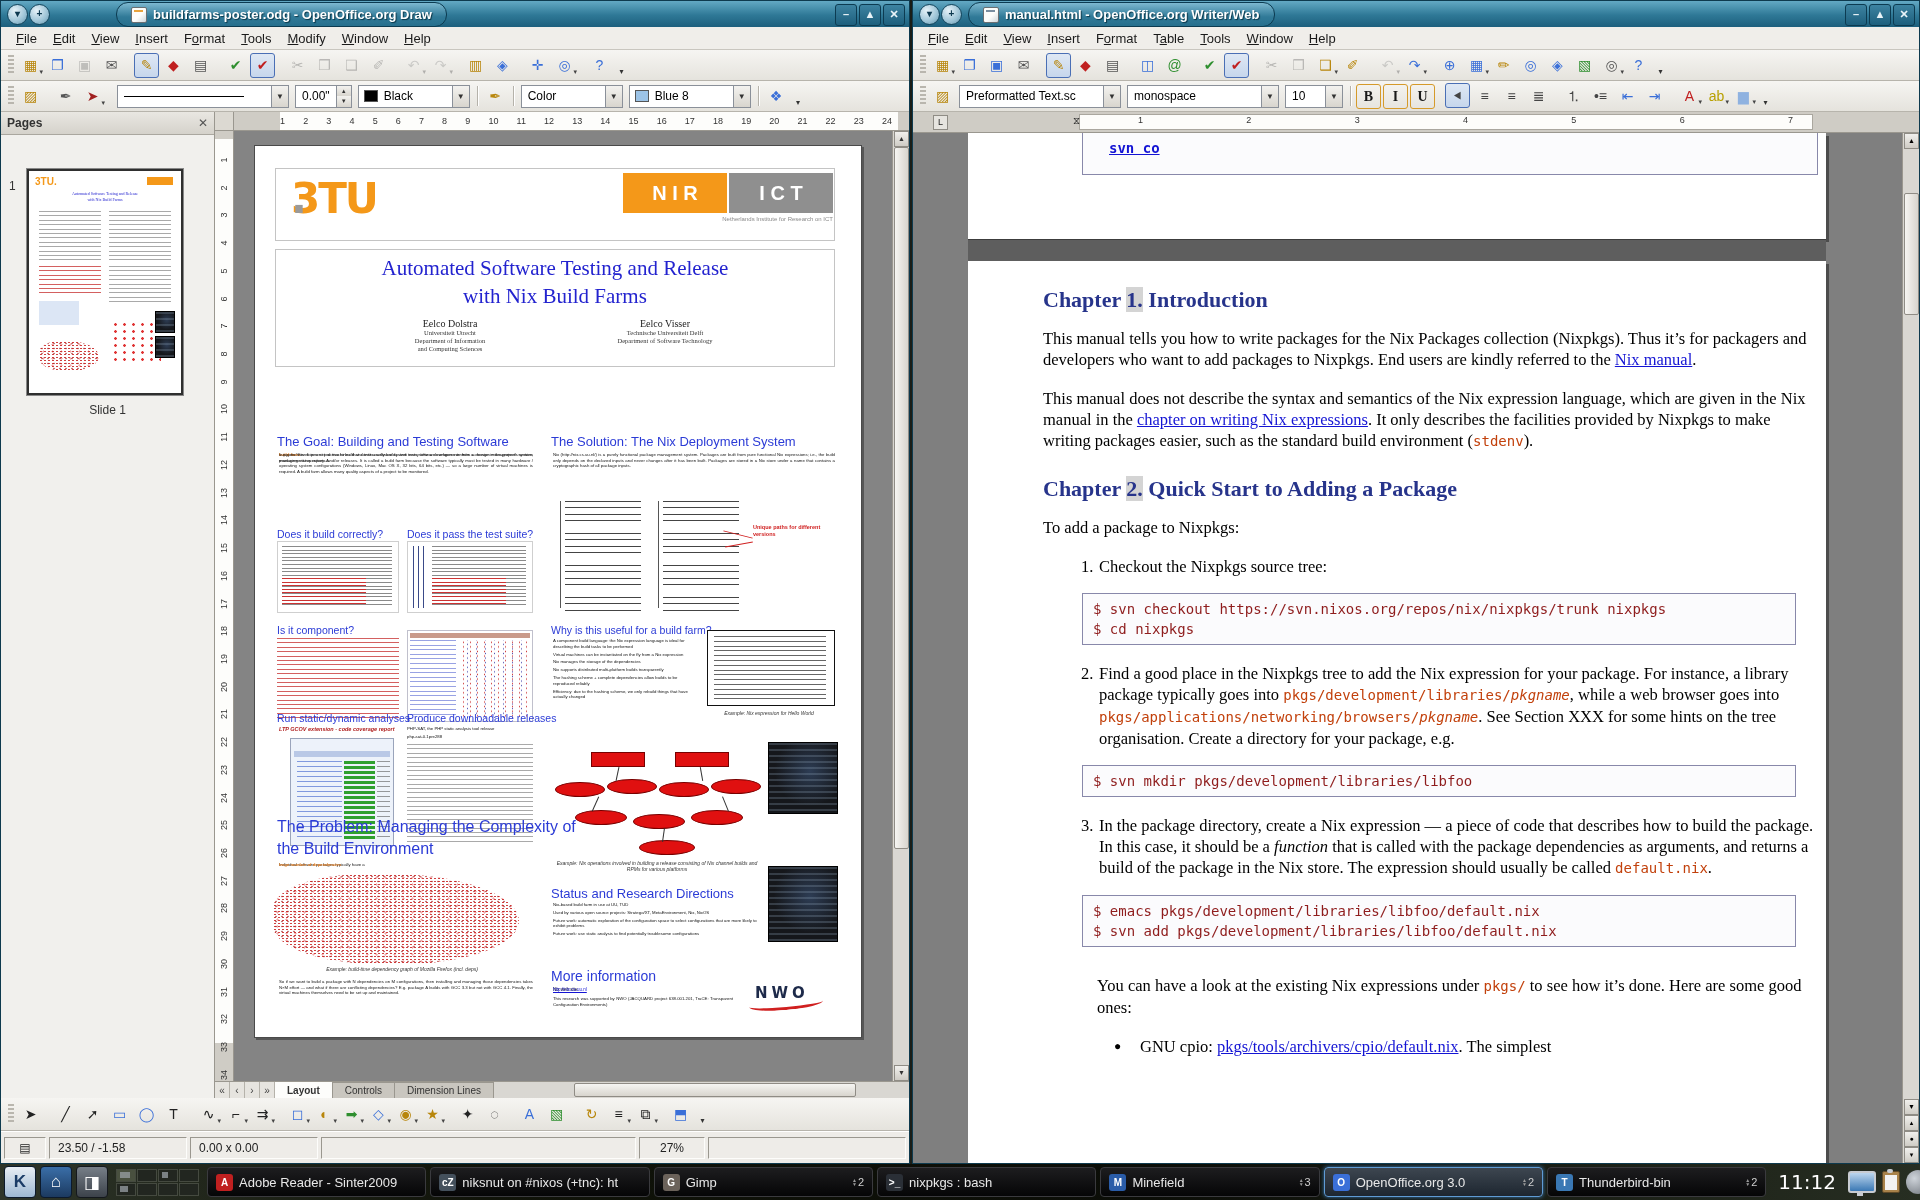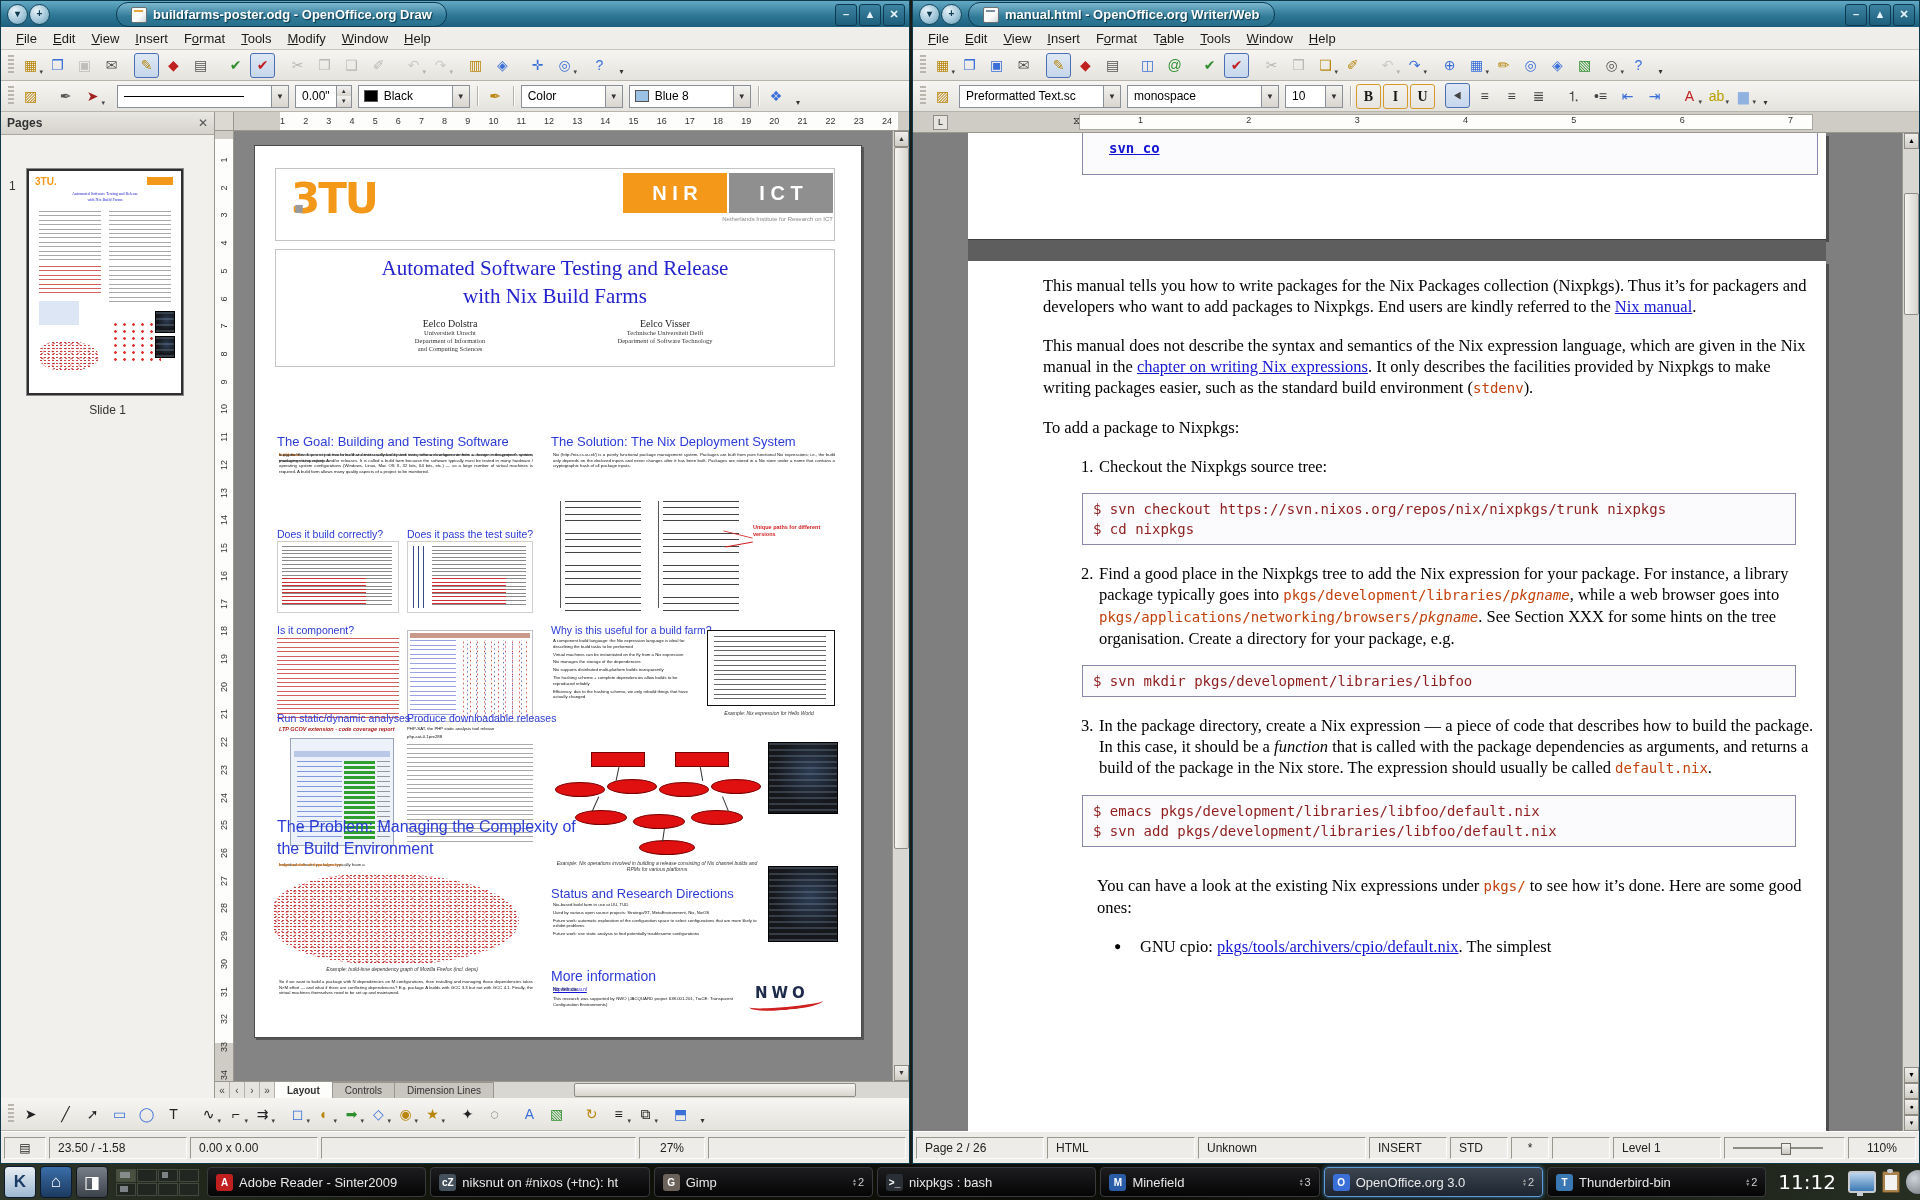--- a/index.html
+++ b/index.html
@@ -824,22 +824,24 @@
     </div>
     <div class="docarea">
       <div class="wpage p1rem">
         <div class="topbox">
           <span class="toplink">svn co</span>
         </div>
       </div>
       <div class="pgap"></div>
       <div class="wpage p2">
         <div class="doccontent">
+          <div class="doch"><span class="sg-p">Chapter </span><span class="sg-fd">1.</span><span class="sg-p"> Introduction</span></div>
           <div class="dp"><span class="sg-p">This manual tells you how to write packages for the Nix Packages collection (Nixpkgs). Thus it’s for packagers and developers who want to add packages to Nixpkgs. End users are kindly referred to the </span><span class="sg-lk">Nix manual</span><span class="sg-p">.</span></div>
           <div class="dp"><span class="sg-p">This manual does not describe the syntax and semantics of the Nix expression language, which are given in the Nix manual in the </span><span class="sg-lk">chapter on writing Nix expressions</span><span class="sg-p">. It only describes the facilities provided by Nixpkgs to make writing packages easier, such as the standard build environment (</span><span class="sg-cd">stdenv</span><span class="sg-p">).</span></div>
+          <div class="doch" style="margin-top:26px"><span class="sg-p">Chapter </span><span class="sg-fd">2.</span><span class="sg-p"> Quick Start to Adding a Package</span></div>
           <div class="dp">To add a package to Nixpkgs:</div>
           <div class="li">
             <span class="no">1.</span>
             <span class="litext"><span class="sg-p">Checkout the Nixpkgs source tree:</span></span>
           </div>
           <div class="codebox">
               <div class="cl">$ svn checkout https://svn.nixos.org/repos/nix/nixpkgs/trunk nixpkgs</div>
               <div class="cl">$ cd nixpkgs</div>
             </div>
           <div class="li">
@@ -866,36 +868,20 @@
       </div>
       <div class="wvscroll">
         <span class="sa" style="top:0;position:absolute;left:1px;width:13px;height:14px;background:linear-gradient(180deg,#f1f0ed,#cfccc5);border:1px solid #8f8c85;font-size:7px;text-align:center;line-height:13px">▲</span>
         <div class="vthumb" style="top:60px;height:120px"></div>
         <span class="sa" style="bottom:48px;position:absolute;left:1px;width:13px;height:14px;background:linear-gradient(180deg,#f1f0ed,#cfccc5);border:1px solid #8f8c85;font-size:7px;text-align:center;line-height:13px">▼</span>
         <span class="sa" style="bottom:32px;position:absolute;left:1px;width:13px;height:14px;background:linear-gradient(180deg,#f1f0ed,#cfccc5);border:1px solid #8f8c85;font-size:7px;text-align:center;line-height:13px">▴</span>
         <span class="sa" style="bottom:16px;position:absolute;left:1px;width:13px;height:14px;background:linear-gradient(180deg,#f1f0ed,#cfccc5);border:1px solid #8f8c85;font-size:7px;text-align:center;line-height:13px">●</span>
         <span class="sa" style="bottom:0;position:absolute;left:1px;width:13px;height:14px;background:linear-gradient(180deg,#f1f0ed,#cfccc5);border:1px solid #8f8c85;font-size:7px;text-align:center;line-height:13px">▾</span>
       </div>
     </div>
-    <div class="sbar">
-      <span class="scell" style="width:110px">Page 2 / 26</span>
-      <span class="scell" style="width:130px">HTML</span>
-      <span class="scell" style="width:150px">Unknown</span>
-      <span class="scell" style="width:60px">INSERT</span>
-      <span class="scell" style="width:40px">STD</span>
-      <span class="scell" style="width:20px;justify-content:center">*</span>
-      <span class="scell" style="width:40px"></span>
-      <span class="scell" style="width:90px">Level 1</span>
-      <span class="scell sfill zoomer">
-        <span class="ztrack">
-            <span class="zthumb"></span>
-          </span>
-      </span>
-      <span class="scell" style="width:50px;justify-content:center">110%</span>
-    </div>
   </div>
 
   <div id="taskbar">
     <span class="launch kbtn">K</span>
     <span class="launch homebtn">⌂</span>
     <span class="launch sysbtn">◨</span>
     <span class="pager">
       <span class="pcell on">
           <i></i>
         </span>

